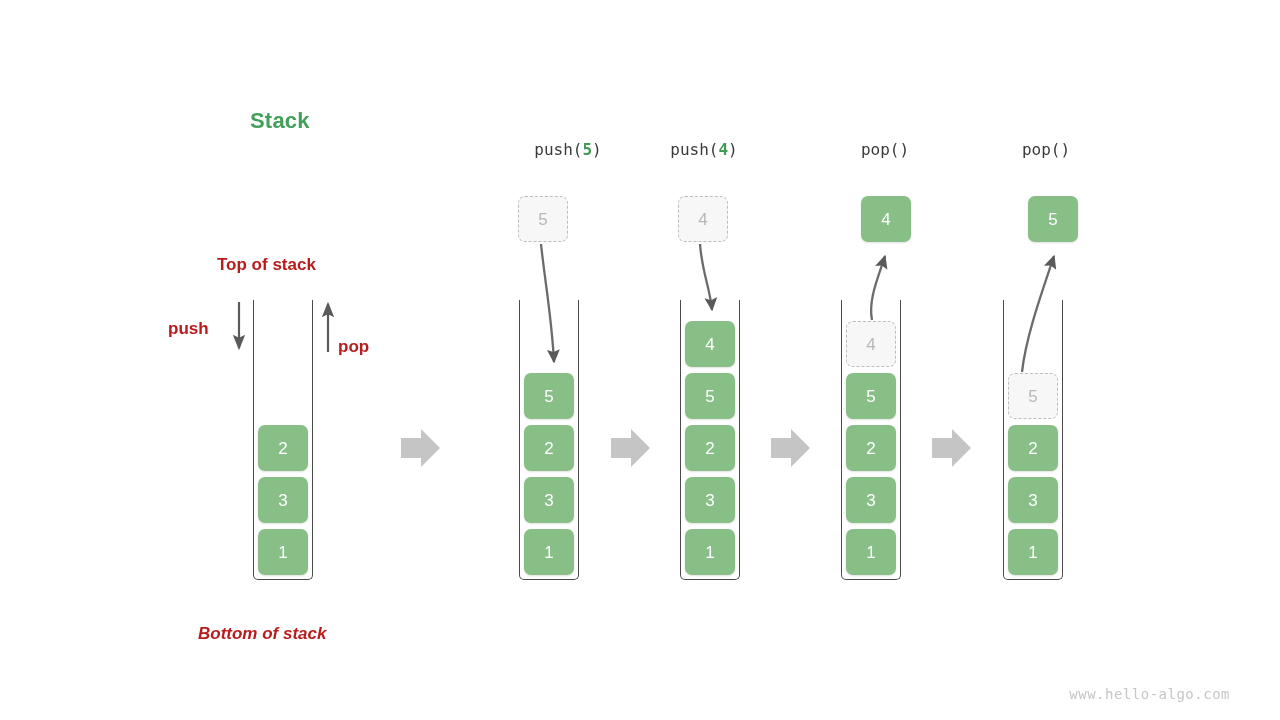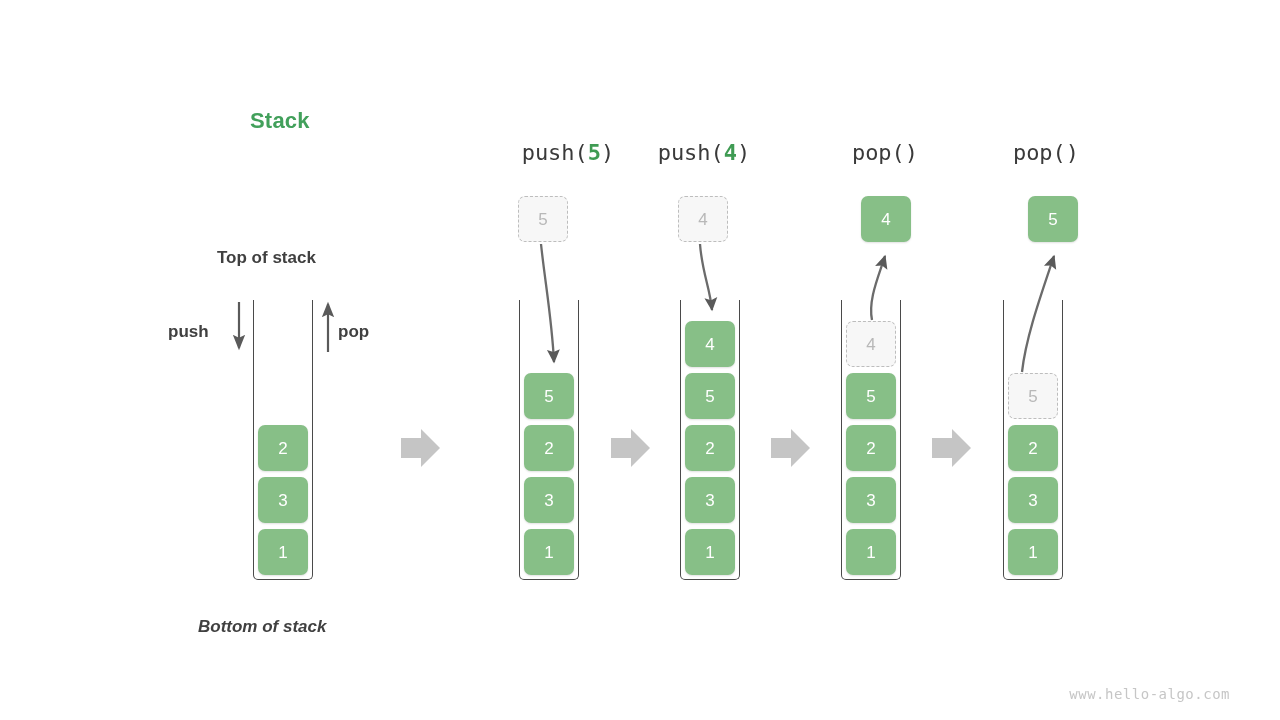--- a/index.html
+++ b/index.html
@@ -31,34 +31,35 @@
     font-weight: bold;
     color: #42a05b;
     letter-spacing: 0.2px;
   }
 
   
   .anno-label {
     position: absolute;
     font-size: 17px;
     font-weight: bold;
-    color: #404040;
+    color: #b91c1c;
     white-space: nowrap;
+    margin-top: 7px;
   }
   .lbl-top   { left: 217px; top: 248px; }
   .lbl-bottom{ left: 198px; top: 617px; font-style: italic; }
-  .lbl-push  { left: 168px; top: 322px; }
-  .lbl-pop   { left: 338px; top: 322px; }
+  .lbl-push  { left: 168px; top: 312px; }
+  .lbl-pop   { left: 338px; top: 330px; }
 
   
   .op-caption {
     position: absolute;
     top: 140px;
     font-family: "DejaVu Sans Mono", "Liberation Mono", monospace;
-    font-size: 22px;
+    font-size: 16px;
     color: #3a3a3a;
     white-space: nowrap;
     transform: translateX(-50%);
     letter-spacing: 0px;
   }
   .op-caption .arg {
     color: #3f9b53;
     font-weight: bold;
   }
 

